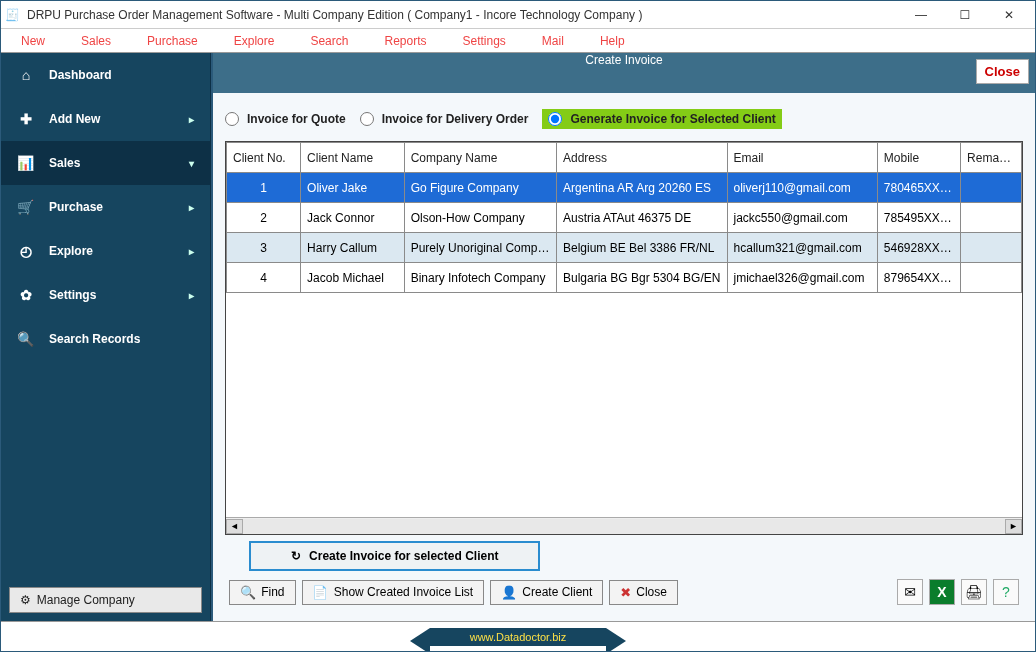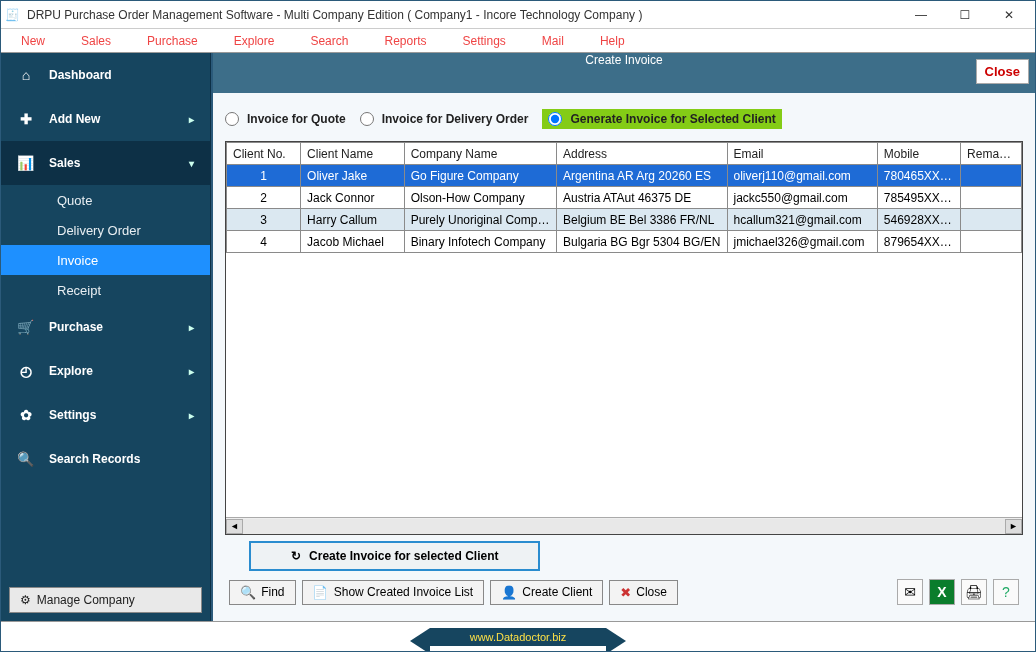--- a/index.html
+++ b/index.html
@@ -25,21 +25,21 @@
 .mainarea{flex:1;display:flex;flex-direction:column;min-width:0;background:#fff;border-left:2px solid #2b5a7a}
 .pagehdr{height:40px;background:#3d6e89;color:#fff;display:flex;align-items:flex-start;justify-content:center;position:relative;font-size:20px;font-weight:400}
 .closebtn{position:absolute;right:6px;top:6px;background:#fff;color:#c00;border:1px solid #aaa;padding:4px 8px;font-weight:600;font-size:13px}
 .content{flex:1;padding:16px 12px 8px 12px;display:flex;flex-direction:column;min-height:0;background:#f4f8fb}
 .radios{display:flex;flex-direction:row;gap:14px;margin-bottom:12px}
 .radio{display:flex;align-items:center;gap:8px;font-weight:700;font-size:13px;color:#222}
 .radio input{width:14px;height:14px}
 .radio.sel{background:#84cc16;padding:3px 6px;width:max-content}
 .tablewrap{flex:1;border:1px solid #444;background:#fff;overflow:hidden;display:flex;flex-direction:column;min-height:0}
 table{border-collapse:collapse;width:100%;table-layout:fixed}
-th,td{border:1px solid #8a8a8a;padding:3px 6px;text-align:left;font-size:12px;white-space:nowrap;overflow:hidden;text-overflow:ellipsis;height:22px}
+th,td{border:1px solid #8a8a8a;padding:3px 6px;text-align:left;font-size:12px;white-space:nowrap;overflow:hidden;text-overflow:ellipsis;height:30px}
 th{background:#fff;font-weight:400;color:#222}
 tbody tr:nth-child(odd) td{background:#dbe8f1}
 tbody tr:nth-child(even) td{background:#fff}
 tbody tr.selrow td{background:#1e6bd6;color:#fff}
 .tablebody{flex:1;overflow:hidden}
 .hscroll{height:17px;background:#eee;border-top:1px solid #aaa;display:flex;align-items:center}
 .hscroll .thumbtrack{flex:1;height:15px;background:#e8e8e8;position:relative}
 .hscroll .arrow{width:17px;height:15px;background:#ddd;border:1px solid #aaa;display:flex;align-items:center;justify-content:center;font-size:9px}
 .btnbar{padding:6px 4px;display:flex;flex-direction:column;gap:6px}
 .createbtn{align-self:flex-start;margin-left:20px;border:2px solid #2a8ccf;background:#eef2f4;padding:6px 40px;display:flex;align-items:center;gap:8px;font-weight:700;font-size:13px}
@@ -90,26 +90,20 @@
         <div class="navitem">
           <span class="nicon">✚</span>
           <span class="nlabel">Add New</span>
           <span class="arrow">▸</span>
         </div>
         <div class="navitem sel">
           <span class="nicon">📊</span>
           <span class="nlabel">Sales</span>
           <span class="arrow">▾</span>
         </div>
-        <div class="subnav">
-          <div class="subitem">Quote</div>
-          <div class="subitem">Delivery Order</div>
-          <div class="subitem sel">Invoice</div>
-          <div class="subitem">Receipt</div>
-        </div>
         <div class="navitem">
           <span class="nicon">🛒</span>
           <span class="nlabel">Purchase</span>
           <span class="arrow">▸</span>
         </div>
         <div class="navitem">
           <span class="nicon">◴</span>
           <span class="nlabel">Explore</span>
           <span class="arrow">▸</span>
         </div>

